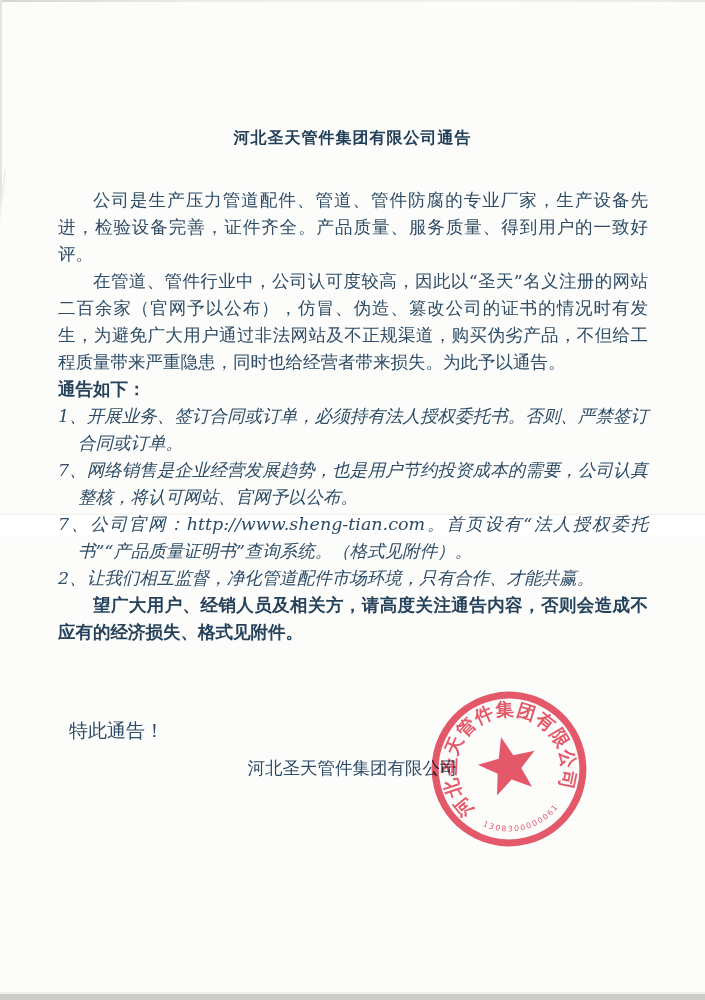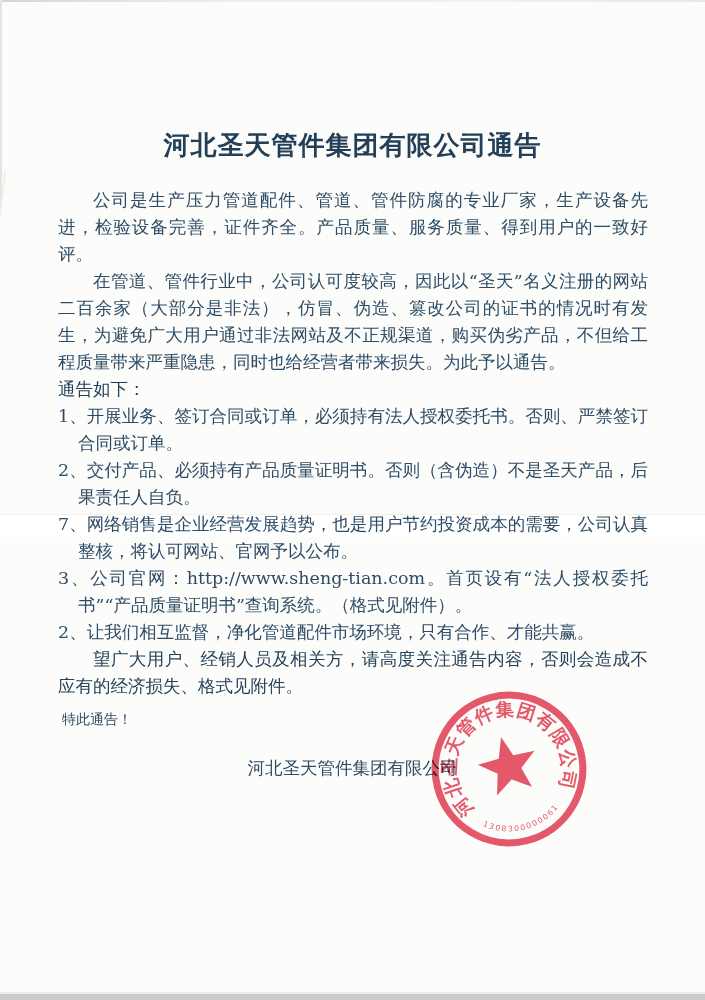--- a/index.html
+++ b/index.html
@@ -37,36 +37,36 @@
   }
   .scan-band {
     position: absolute; left: 0; top: 514px; width: 100%; height: 22px;
     background: #ffffff; border-top: 1px solid #f0f0ed;
   }
   
   .title {
     position: absolute; top: 128px; left: 0; right: 0;
     margin: 0; text-align: center;
     font-family: "DejaVu Sans", "Liberation Sans", sans-serif;
-    font-size: 26px; font-weight: bold;
+    font-size: 16px; font-weight: bold;
     color: #233f58; letter-spacing: 1px;
   }
   .body-text {
     position: absolute; top: 187px; left: 58px; width: 590px;
     font-size: 17.5px; line-height: 27px;
     text-align: justify;
     color: #2e4c66;
   }
   .body-text p { margin: 0; }
   .indent { text-indent: 2em; }
-  .bold { font-weight: normal; color: #26425b; }
-  .item { padding-left: 20px; text-indent: -20px; }
+  .bold { font-weight: bold; color: #26425b; }
+  .item { padding-left: 20px; text-indent: -20px; font-style: italic; }
   .closing {
-    position: absolute; top: 708px; left: 59px; margin: 3px;
-    font-size: 14px; color: #2e4c66;
+    position: absolute; top: 708px; left: 59px; margin: 10px;
+    font-size: 19px; color: #2e4c66;
   }
   .signature {
     position: absolute; top: 756px; left: 0; right: 0;
     text-align: center; font-size: 17.5px; line-height: 25px;
     color: #2e4c66;
   }
   
   .seal {
     position: absolute; left: 427px; top: 687px;
     width: 164px; height: 164px;
@@ -90,26 +90,25 @@
   <div class="edge-left"></div>
   <div class="edge-left-diag"></div>
   <div class="scan-band"></div>
   <div class="edge-bottom-faint"></div>
   <div class="edge-bottom"></div>
 
   <h1 class="title">河北圣天管件集团有限公司通告</h1>
 
   <div class="body-text">
     <p class="indent">公司是生产压力管道配件、管道、管件防腐的专业厂家，生产设备先进，检验设备完善，证件齐全。产品质量、服务质量、得到用户的一致好评。</p>
-    <p class="indent">在管道、管件行业中，公司认可度较高，因此以“圣天”名义注册的网站二百余家（大部分是非法），仿冒、伪造、篡改公司的证书的情况时有发生，为避免广大用户通过非法网站及不正规渠道，购买伪劣产品，不但给工程质量带来严重隐患，同时也给经营者带来损失。为此予以通告。</p>
+    <p class="indent">在管道、管件行业中，公司认可度较高，因此以“圣天”名义注册的网站二百余家（官网予以公布），仿冒、伪造、篡改公司的证书的情况时有发生，为避免广大用户通过非法网站及不正规渠道，购买伪劣产品，不但给工程质量带来严重隐患，同时也给经营者带来损失。为此予以通告。</p>
     <p class="bold">通告如下：</p>
     <p class="item">1、开展业务、签订合同或订单，必须持有法人授权委托书。否则、严禁签订合同或订单。</p>
-    <p class="item">2、交付产品、必须持有产品质量证明书。否则（含伪造）不是圣天产品，后果责任人自负。</p>
     <p class="item">7、网络销售是企业经营发展趋势，也是用户节约投资成本的需要，公司认真整核，将认可网站、官网予以公布。</p>
-    <p class="item">3、公司官网：http://www.sheng-tian.com。首页设有“法人授权委托书”“产品质量证明书”查询系统。（格式见附件）。</p>
+    <p class="item">7、公司官网：http://www.sheng-tian.com。首页设有“法人授权委托书”“产品质量证明书”查询系统。（格式见附件）。</p>
     <p class="item">2、让我们相互监督，净化管道配件市场环境，只有合作、才能共赢。</p>
     <p class="indent bold">望广大用户、经销人员及相关方，请高度关注通告内容，否则会造成不应有的经济损失、格式见附件。</p>
   </div>
 
   <p class="closing">特此通告！</p>
 
   <div class="signature">
     <div>河北圣天管件集团有限公司</div>
   </div>
 

